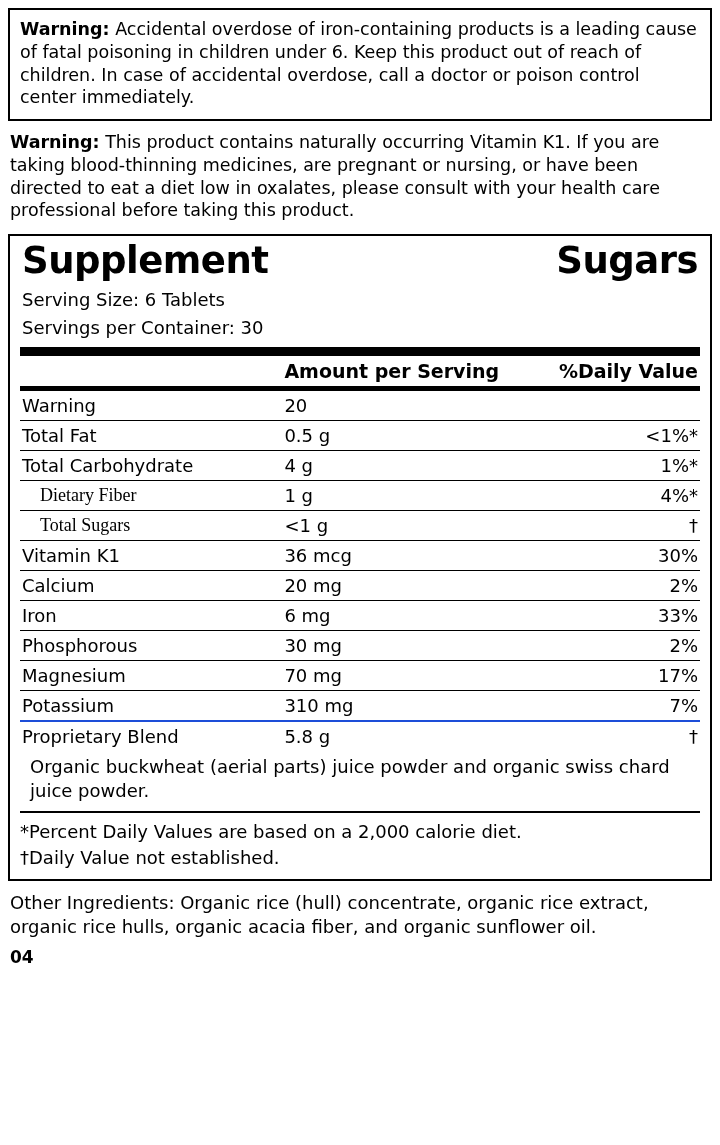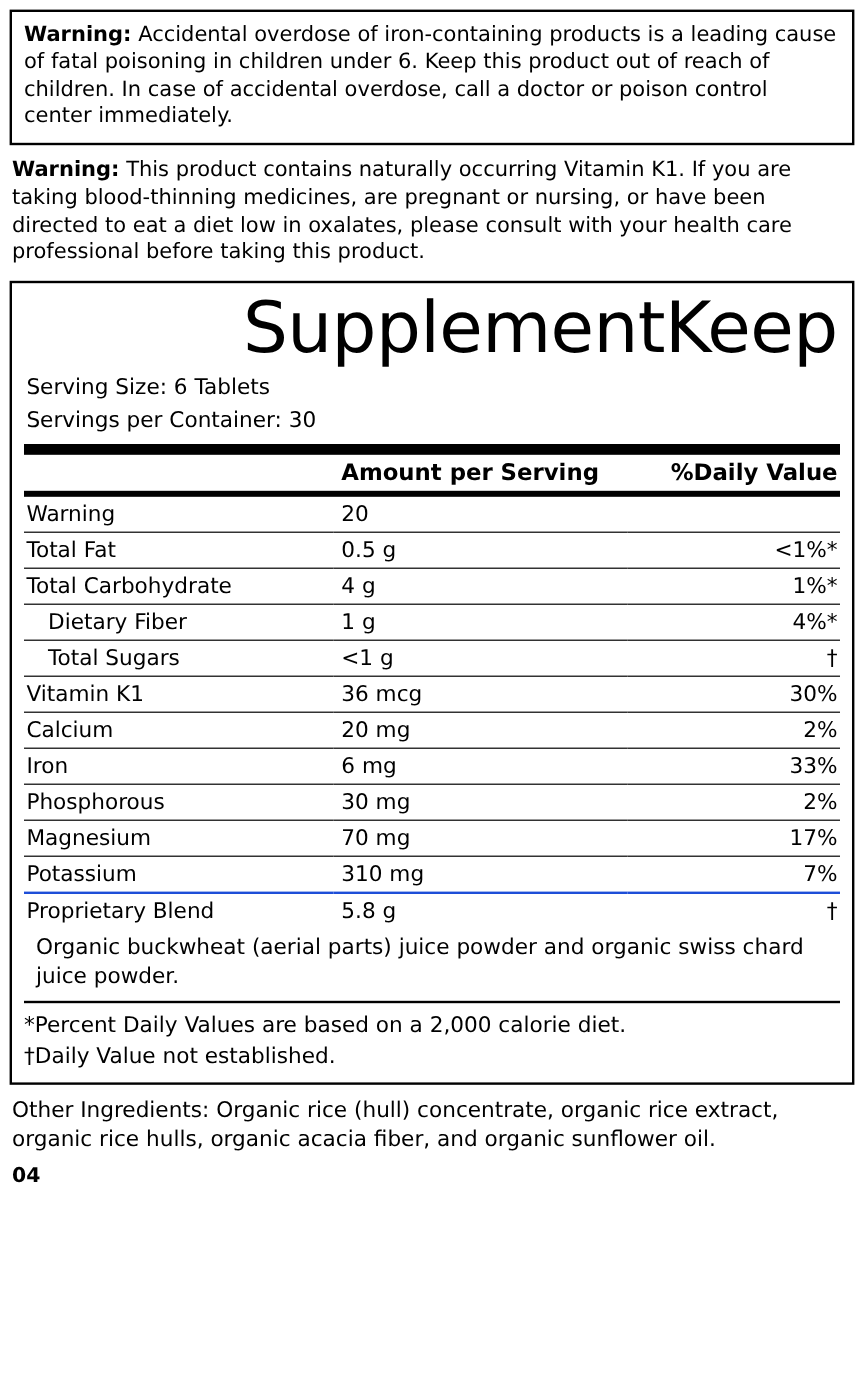--- a/index.html
+++ b/index.html
@@ -43,26 +43,26 @@
     font-weight: bold;
   }
 
   
   .sf-panel {
     border: 2px solid #000;
     box-sizing: border-box;
     padding: 4px 10px 8px 10px;
   }
   .sf-title {
-    font-weight: normal;
-    font-size: 59px;
+    font-weight: bold;
+    font-size: 37px;
     line-height: 1.05;
     letter-spacing: -0.5px;
     display: flex;
-    justify-content: flex-end;
+    justify-content: space-between;
     padding: 2px 2px 2px 2px;
     white-space: nowrap;
   }
   .sf-serving {
     font-size: 18px;
     line-height: 1.45;
     padding: 4px 2px 2px 2px;
   }
 
   .rule-thick { border-top: 9px solid #000; margin: 4px 0 0 0; }
@@ -86,21 +86,21 @@
     font-size: 19px;
     padding-bottom: 6px;
     padding-top: 3px;
   }
   .hdr-row th.col-amt { text-align: left; }
   .hdr-row th.col-dv  { text-align: right; }
 
   tr.row-line > td { border-top: 1px solid #000; }
   tr.first-line > td { border-top: none; }
 
-  .indent-1 { padding-left: 20px !important; }
+  .indent-1 { padding-left: 20px !important; font-family: Liberation Serif, serif; }
 
   .blend-row td { border-top: 2px solid #1d4ed8; padding-top: 6px; }
   .blend-desc td {
     padding-top: 0px;
     padding-bottom: 2px;
     font-size: 18px;
     line-height: 1.32;
     padding-left: 10px !important;
   }
 
@@ -135,21 +135,21 @@
   </div>
 
   <div class="warning-plain">
     <span class="warning-label">Warning:</span><span> This product contains naturally occurring Vitamin K1. If you are taking blood-thinning medicines, are pregnant or nursing, or have been directed to eat a diet low in oxalates, please consult with your health care professional before taking this product.</span>
   </div>
 
   <div class="sf-panel">
 
     <div class="sf-title">
       <span>Supplement</span>
-      <span>Keep</span>
+      <span>Sugars</span>
     </div>
 
     <div class="sf-serving">Serving Size: 6 Tablets</div>
     <div class="sf-serving" style="padding-top:0;">Servings per Container: 30</div>
 
     <div class="rule-thick"></div>
 
     <table class="sf-table">
       <thead>
         <tr class="hdr-row">

